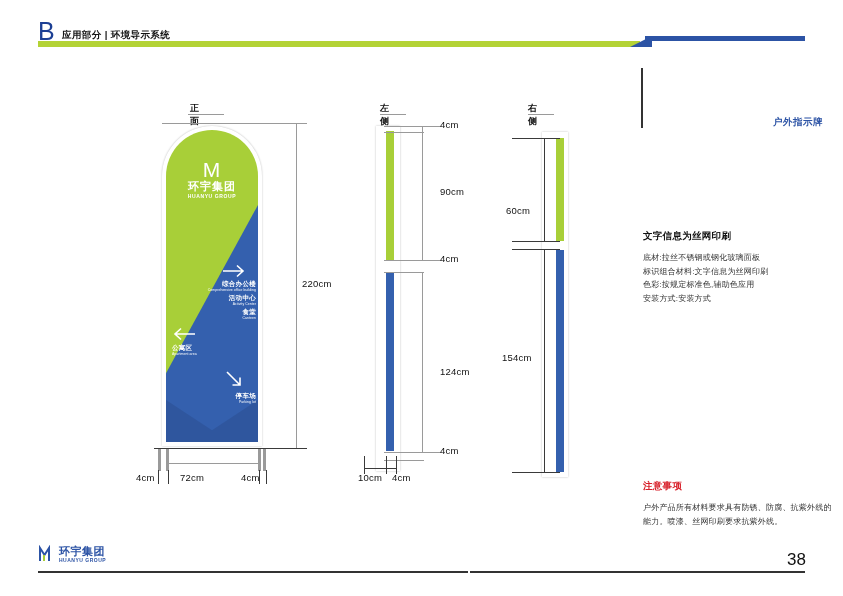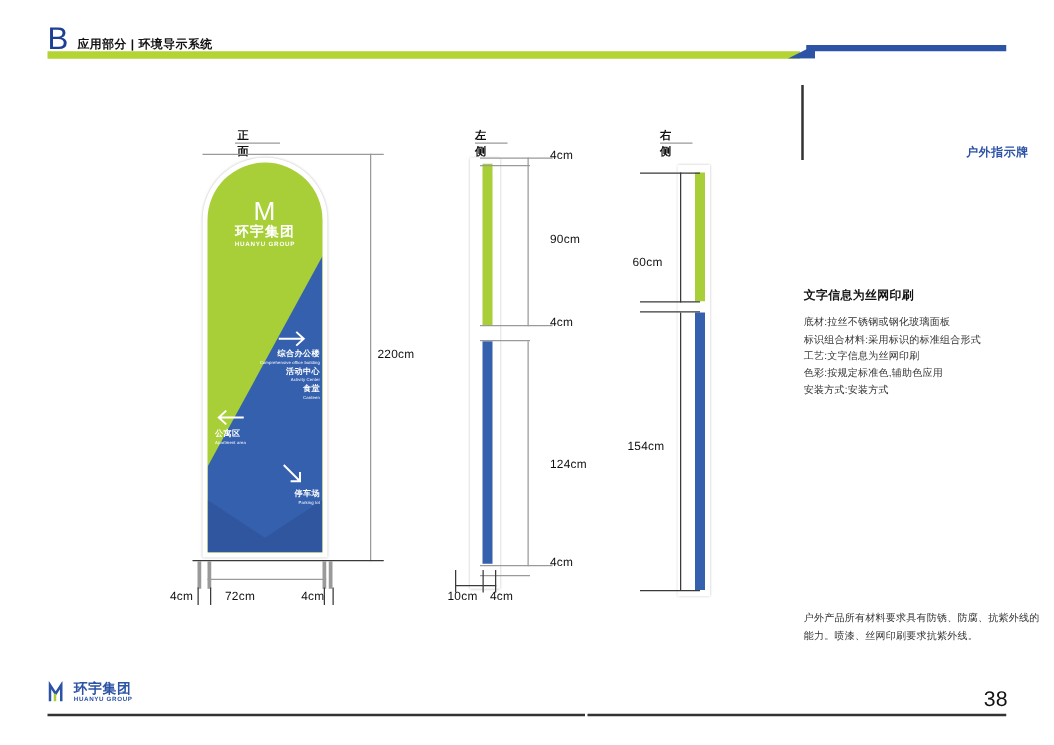--- a/index.html
+++ b/index.html
@@ -277,27 +277,27 @@
   </div>
 
   <div id="right-panel">
     <div class="code-rule"></div>
     <div class="code-sub">户外指示牌</div>
 
 
     <div class="sec" style="top:172px;">
       <div class="sec-head">文字信息为丝网印刷</div>
       <div class="spec-line">底材:拉丝不锈钢或钢化玻璃面板</div>
-      <div class="spec-line">标识组合材料:采用标识的标准组合形式</div>
-      <div class="spec-line">工艺:文字信息为丝网印刷</div>
+      <div class="spec-line">标识组合材料:文字信息为丝网印刷</div>
       <div class="spec-line">色彩:按规定标准色,辅助色应用</div>
       <div class="spec-line">安装方式:安装方式</div>
     </div>
 
     <div class="sec" style="top:422px;">
+      <div class="sec-head warn">注意事项</div>
       <div class="sec-body" style="margin-top:8px;">户外产品所有材料要求具有防锈、防腐、抗紫外线的能力。喷漆、丝网印刷要求抗紫外线。</div>
     </div>
   </div>
 
   <div id="footer">
     <div class="foot-logo">
       <svg width="19" height="19" viewBox="0 0 19 19">
         <path d="M2 16 L2 3 L6.5 10 L11 3 L11 16" stroke="#2c53a5" stroke-width="2" fill="none"></path>
         <rect x="5" y="10" width="2" height="6" fill="#a8cf38"></rect>
       </svg>

